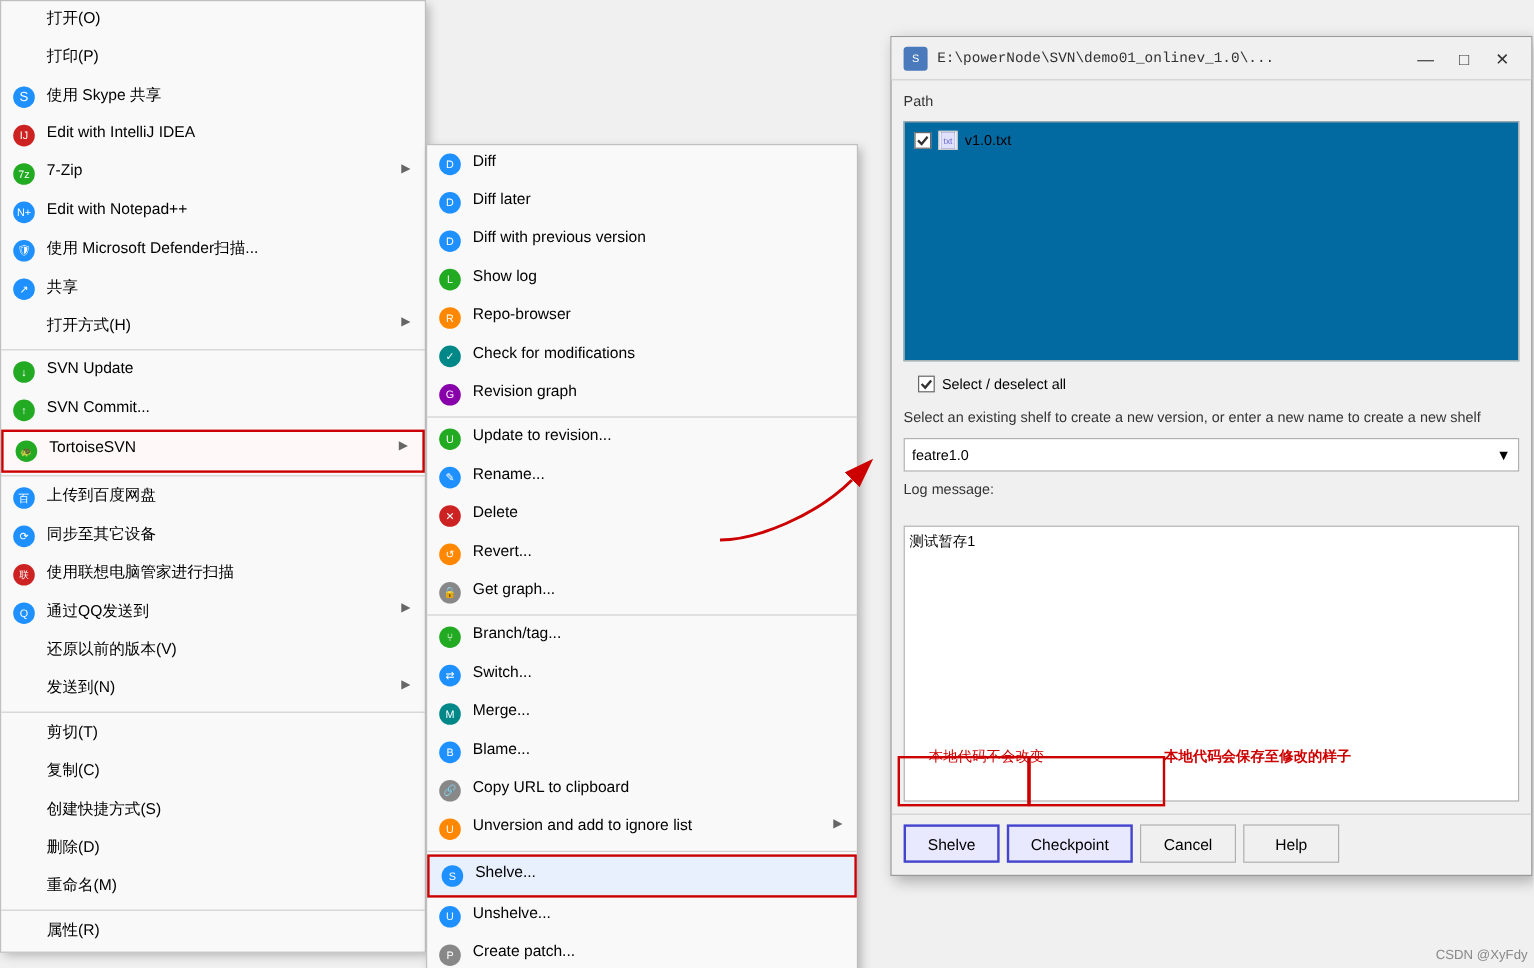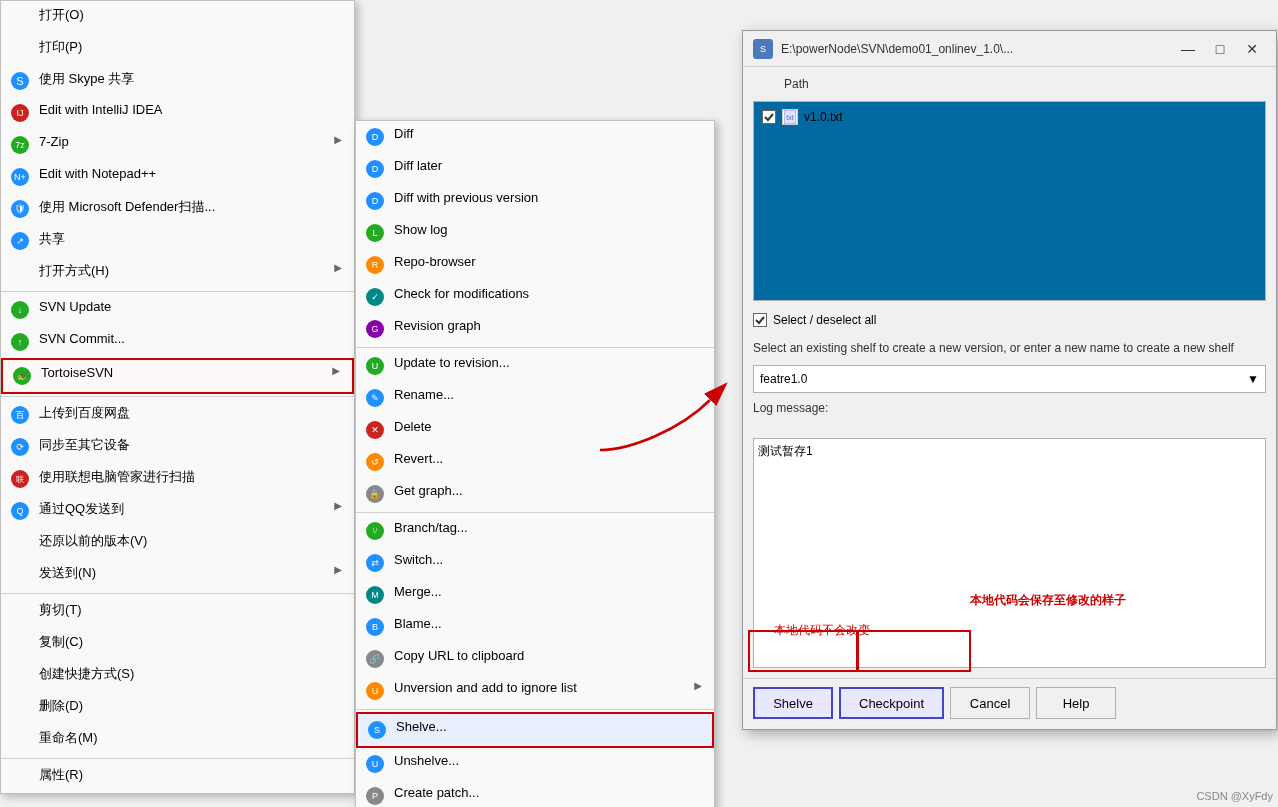--- a/index.html
+++ b/index.html
@@ -103,20 +103,21 @@
       align-items: center;
       justify-content: center;
       color: white;
       font-size: 10px;
     }
 
     .dialog-titlebar .title-text {
       flex: 1;
       font-size: 12px;
       color: #333;
+      font-family: Liberation Mono, monospace;
     }
 
     .dialog-titlebar .win-buttons {
       display: flex;
       gap: 4px;
     }
 
     .win-btn {
       width: 28px;
       height: 20px;
@@ -135,21 +136,20 @@
       padding: 10px;
       display: flex;
       flex-direction: column;
       gap: 8px;
     }
 
     .path-label {
       font-size: 12px;
       color: #333;
       margin-bottom: 2px;
-      margin-left: 31px;
     }
 
     .file-list-area {
       border: 1px solid #b0b0b0;
       background: #0369a1;
       height: 200px;
       padding: 4px;
     }
 
     .file-list-item {
@@ -179,20 +179,21 @@
       align-items: center;
       justify-content: center;
       font-size: 9px;
     }
 
     .select-all-row {
       display: flex;
       gap: 6px;
       padding: 4px 0;
       font-size: 12px;
+      margin-left: 12px;
     }
 
     .select-all-checkbox {
       width: 14px;
       height: 14px;
       border: 1px solid #666;
       background: white;
       display: flex;
       align-items: center;
       justify-content: center;
@@ -654,21 +655,21 @@
       <button class="dlg-btn primary">Shelve</button>
       <button class="dlg-btn primary">Checkpoint</button>
       <button class="dlg-btn">Cancel</button>
       <button class="dlg-btn">Help</button>
     </div>
   </div>
 </div>
 
 <div style="position:absolute; top:622px; left:774px; color:#cc0000; font-size:12px; font-weight:normal; z-index:35; pointer-events:none;">本地代码不会改变</div>
 
-<div style="position:absolute; top:592px; left:970px; color:#cc0000; font-size:12px; font-weight:bold; z-index:35; pointer-events:none;">本地代码会保存至修改的样子</div>
+<div style="position:absolute; top:622px; left:970px; color:#cc0000; font-size:12px; font-weight:bold; z-index:35; pointer-events:none;">本地代码会保存至修改的样子</div>
 
 <svg class="svg-arrow" style="position:absolute; top:380px; left:550px; width:200px; height:80px; z-index:36; pointer-events:none;">
   <defs>
     <marker id="arrowhead" markerWidth="10" markerHeight="7" refX="0" refY="3.5" orient="auto">
       <polygon points="0 0, 10 3.5, 0 7" fill="#cc0000"></polygon>
     </marker>
   </defs>
   <path d="M 50,70 C 80,70 130,50 160,20" stroke="#cc0000" stroke-width="2.5" fill="none" marker-end="url(#arrowhead)"></path>
 </svg>
 

